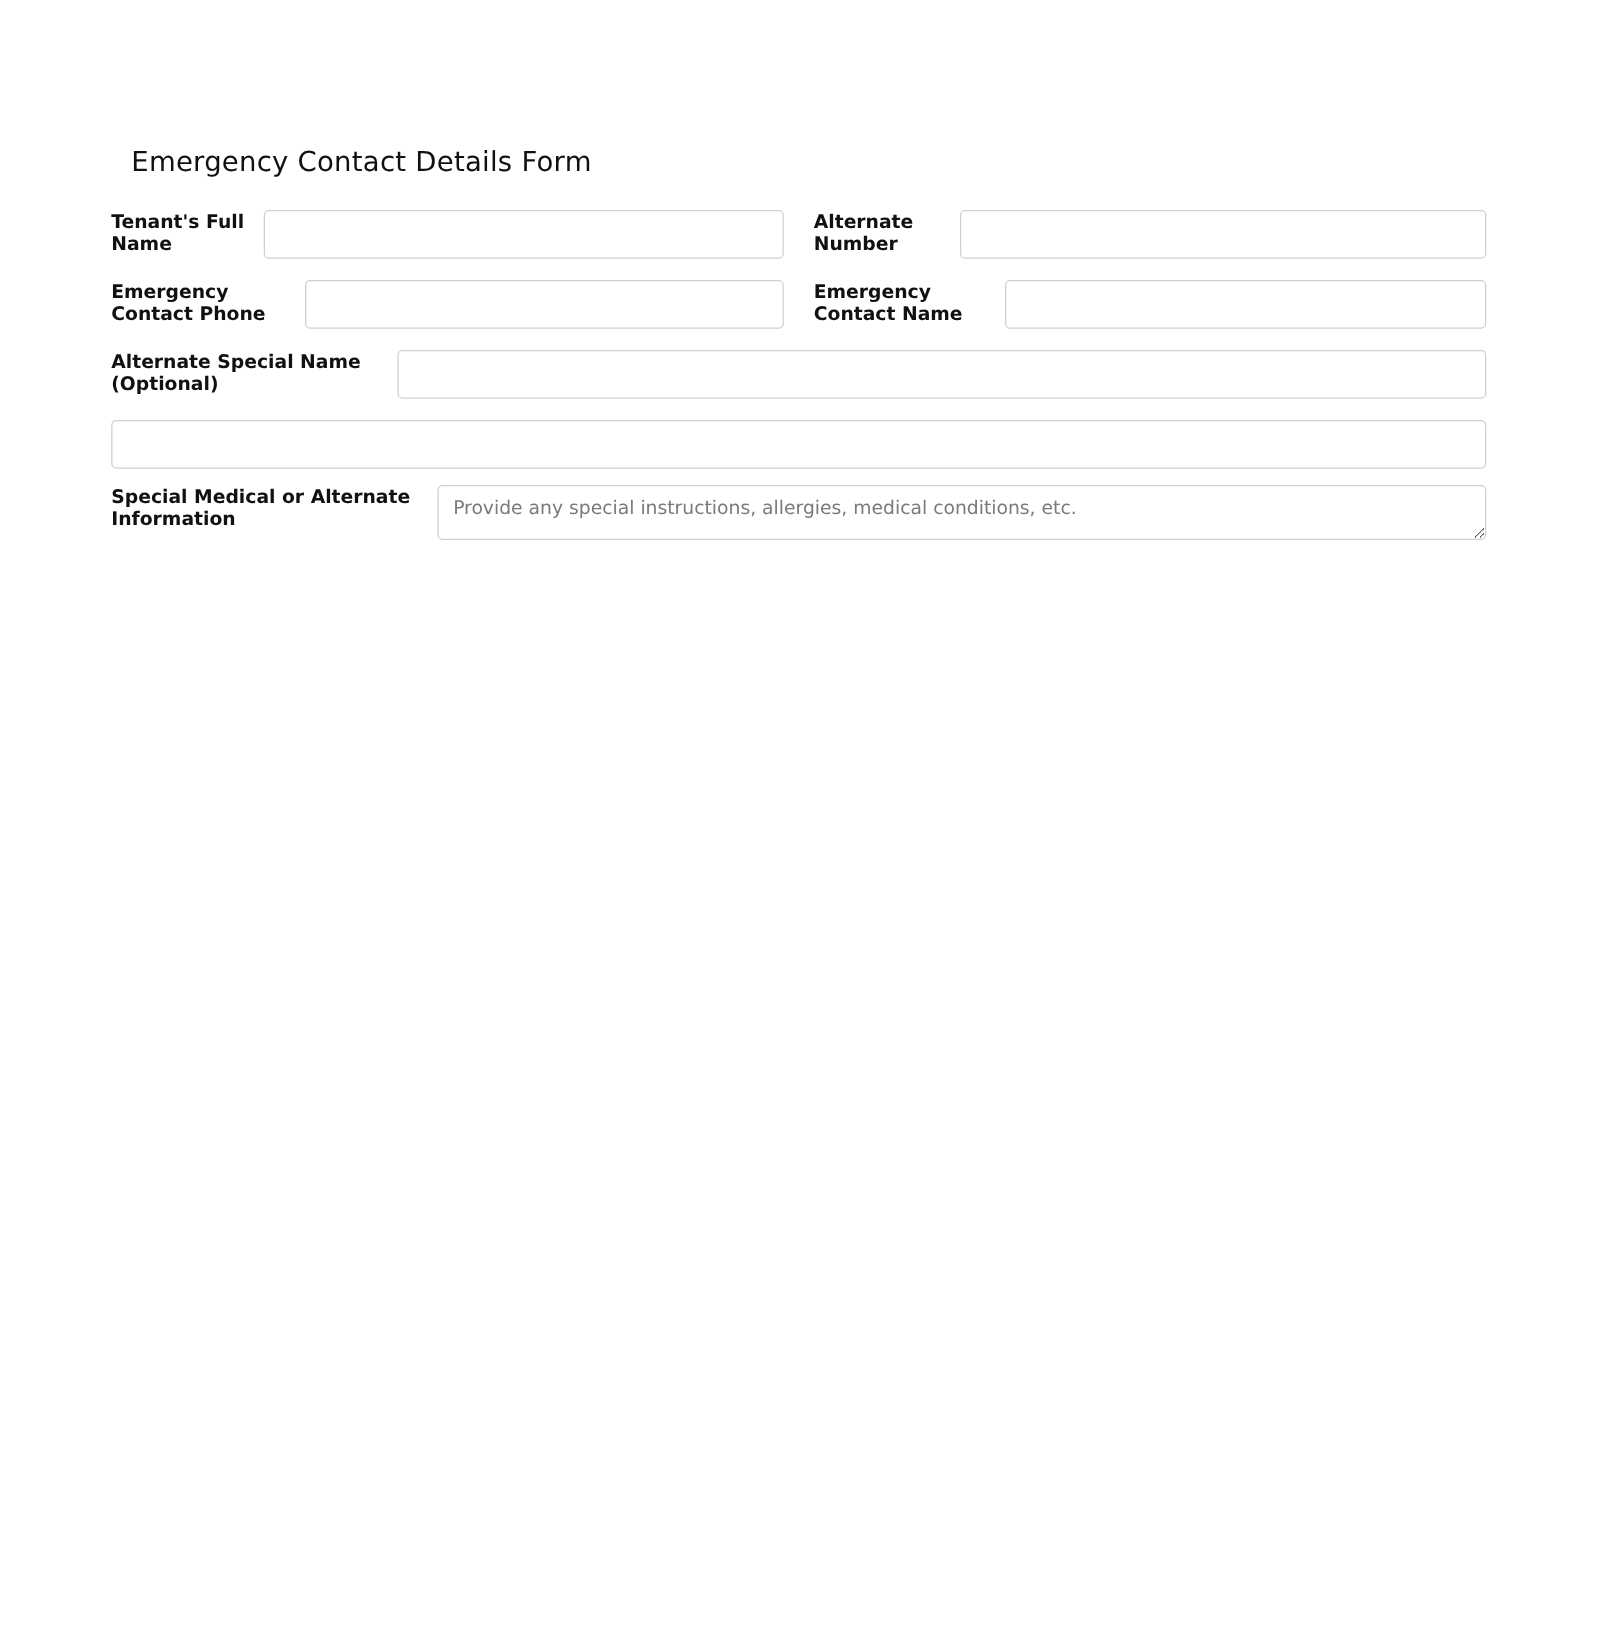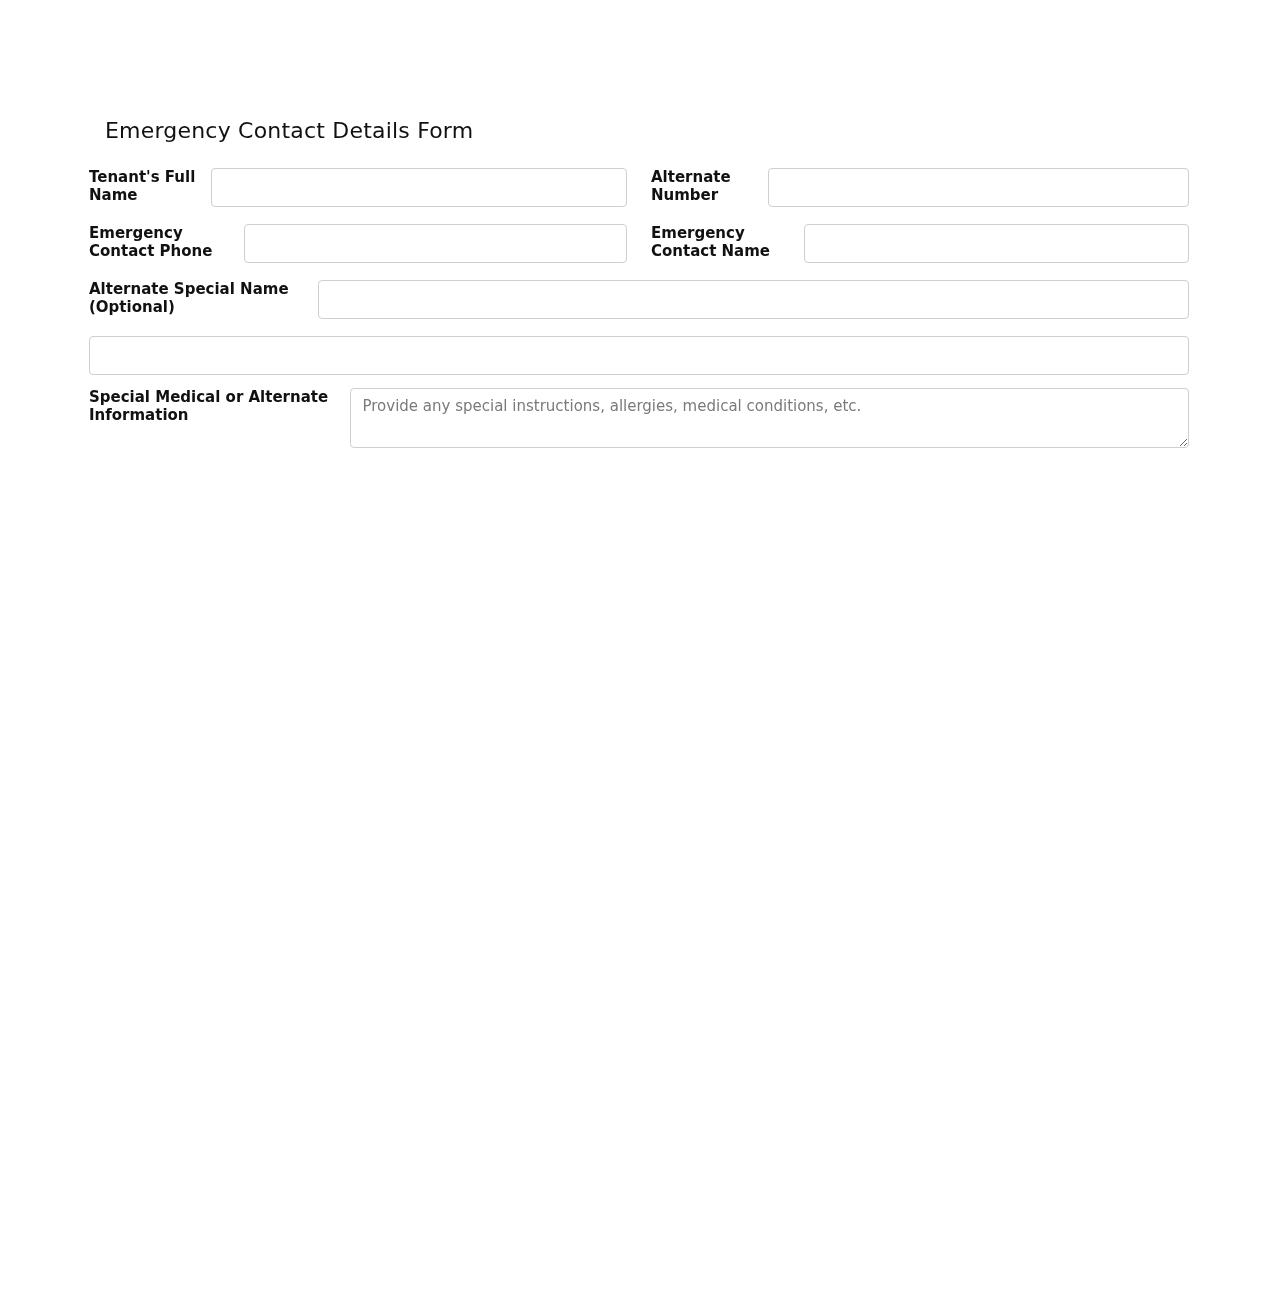--- a/index.html
+++ b/index.html
@@ -6,21 +6,21 @@
     body { width: 1278px; height: 1300px; font-family: "DejaVu Sans", "Liberation Sans", sans-serif; color: #111; }
     .container { position: absolute; left: 89px; top: 100px; width: 1100px; }
     h1 { margin: 16px; font-size: 22px; font-weight: 500; letter-spacing: 0.2px; line-height: 30px; }
     .row { display: flex; gap: 24px; }
     .field { flex: 1; display: flex; flex-direction: row; }
     label { font-size: 15px; font-weight: 600; line-height: 18px; margin-bottom: 7px; }
     input, textarea {
       box-sizing: border-box; width: 100%; height: 39px; border: 1px solid #cfcfcf; border-radius: 4px;
       font-family: "DejaVu Sans", "Liberation Sans", sans-serif; font-size: 15px; padding: 8px 12px; background: #fff;
     }
-    textarea { height: 60px; resize: vertical; color: #333; }
+    textarea { height: 44px; resize: vertical; color: #333; }
     textarea::placeholder { color: #7a7a7a; }
     .r1 { margin-top: 22px; }
     .r { margin-top: 13px; }
   </style>
 </head>
 <body>
 
 <div class="container">
   <h1>Emergency Contact Details Form</h1>
 

